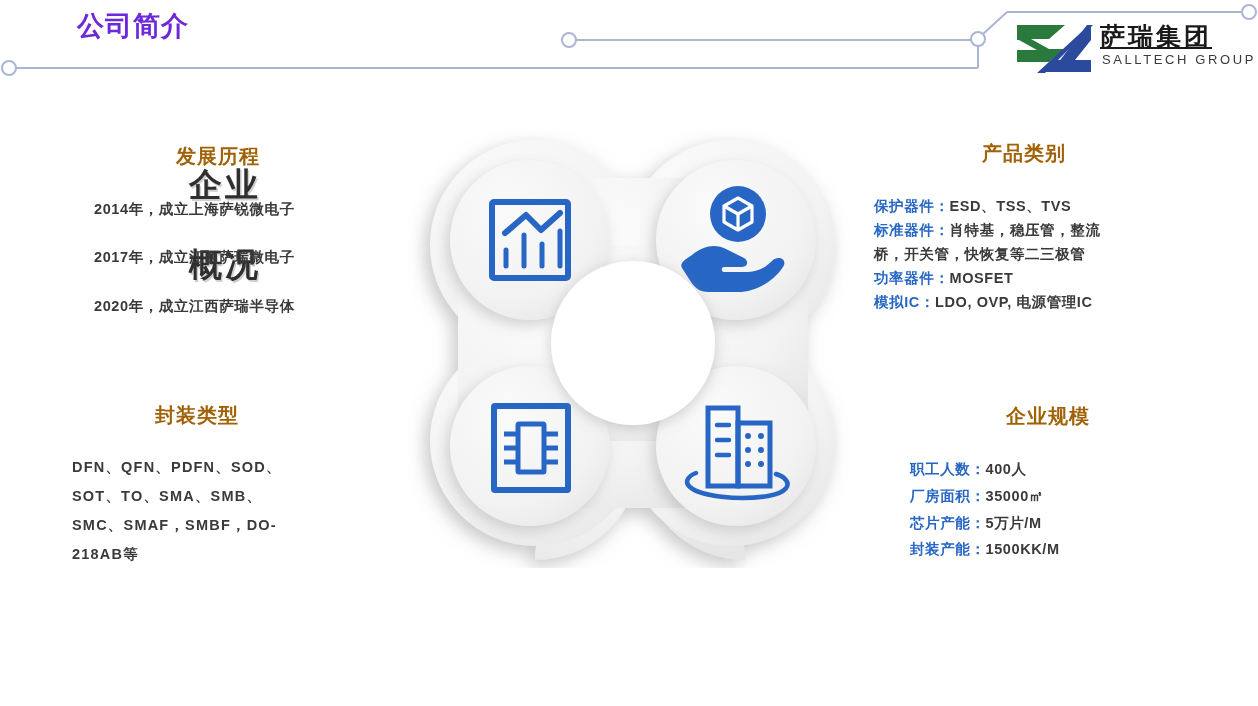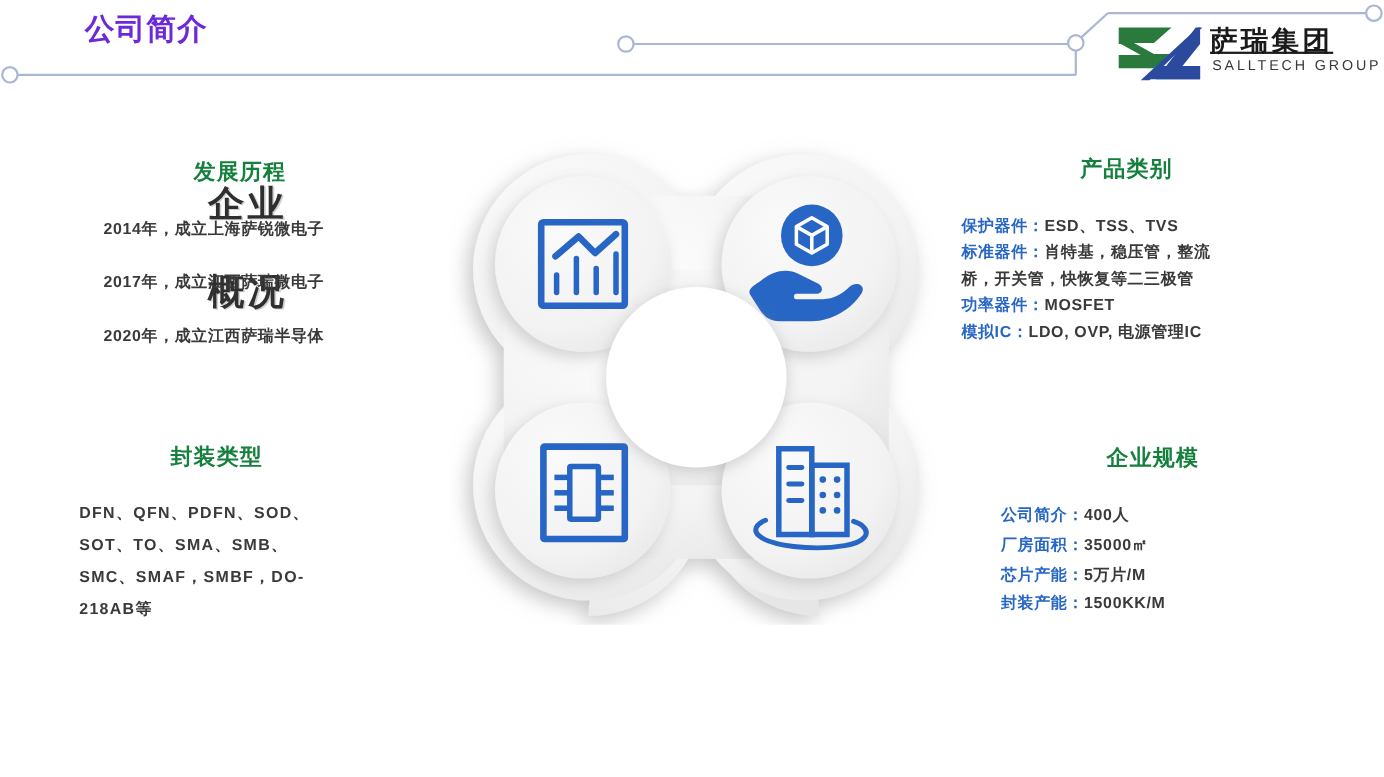--- a/index.html
+++ b/index.html
@@ -28,21 +28,21 @@
     letter-spacing:3px; white-space:nowrap;text-decoration:underline;
   }
   .logo-en {
     position:absolute; left:90px; top:34px;
     font-size:13px; color:#3a3a3a; letter-spacing:2.6px; white-space:nowrap;
   }
 
   
   .block { position:absolute; }
   .block-title {
-    font-size:20px; font-weight:bold; color:#15803d;
+    font-size:20px; font-weight:bold; color:#a16207;
     text-align:center; letter-spacing:1px; white-space:nowrap;
   }
   .block-body { margin-top:20px; }
   .line {
     font-size:14.5px; font-weight:bold; color:#3a3a3a;
     letter-spacing:0.6px; line-height:1.55;
   }
   .line-spaced { margin-bottom:26px; }
   .lbl { color:#2766c4; }
   .val { color:#3a3a3a; }
@@ -273,21 +273,21 @@
       <div class="line">
         <span class="lbl">模拟IC：</span><span class="val">LDO, OVP, 电源管理IC</span>
       </div>
     </div>
   </div>
 
   <div class="block" id="block-scale">
     <div class="block-title">企业规模</div>
     <div class="block-body">
       <div class="line">
-        <span class="lbl">公司简介：</span><span class="val">400人</span>
+        <span class="lbl">职工人数：</span><span class="val">400人</span>
       </div>
       <div class="line">
         <span class="lbl">厂房面积：</span><span class="val">35000㎡</span>
       </div>
       <div class="line">
         <span class="lbl">芯片产能：</span><span class="val">5万片/M</span>
       </div>
       <div class="line">
         <span class="lbl">封装产能：</span><span class="val">1500KK/M</span>
       </div>

